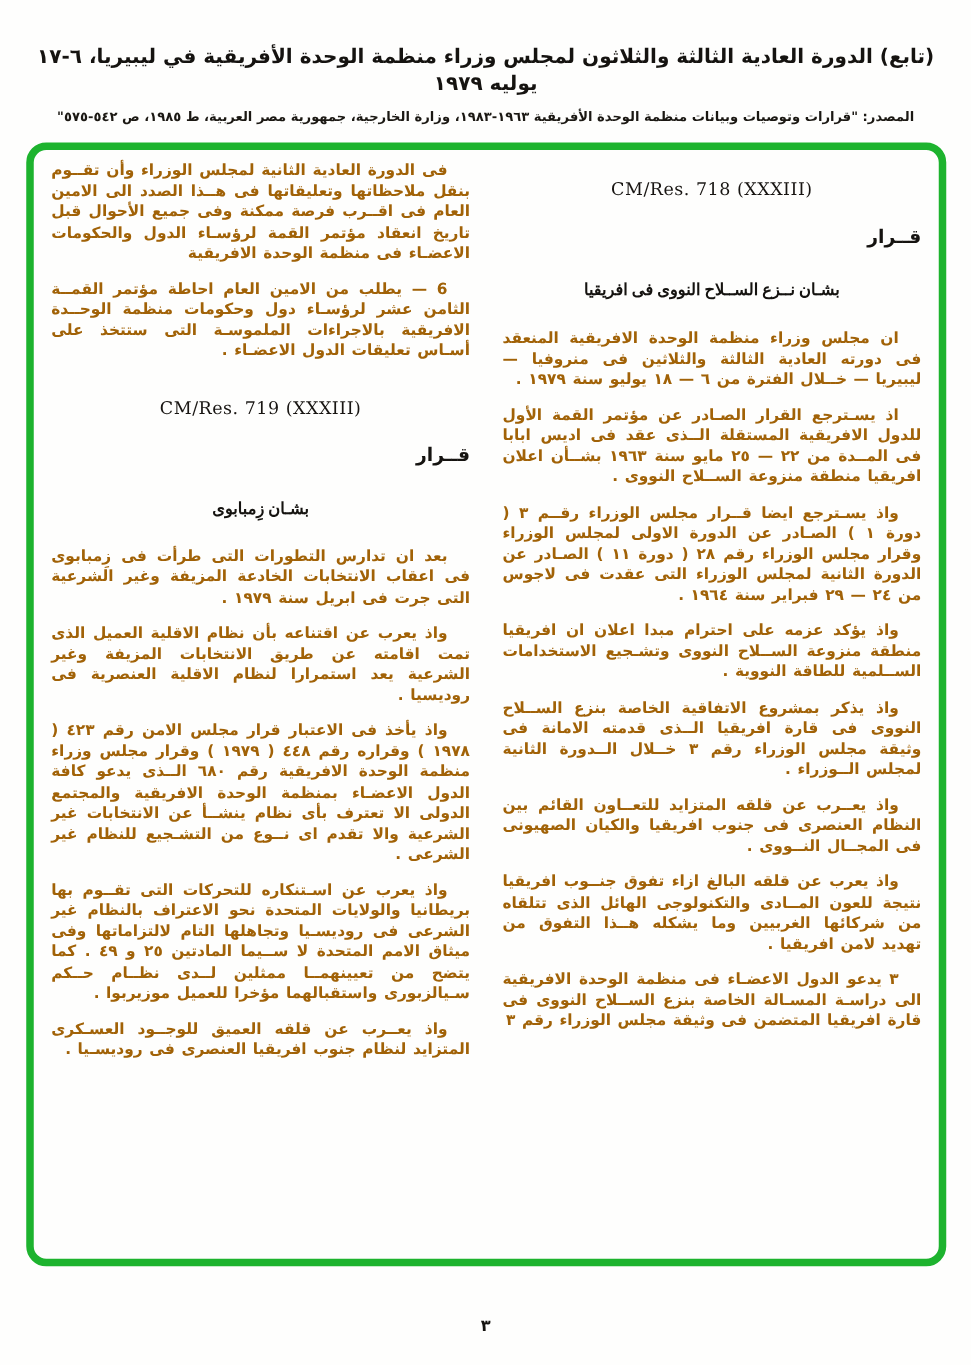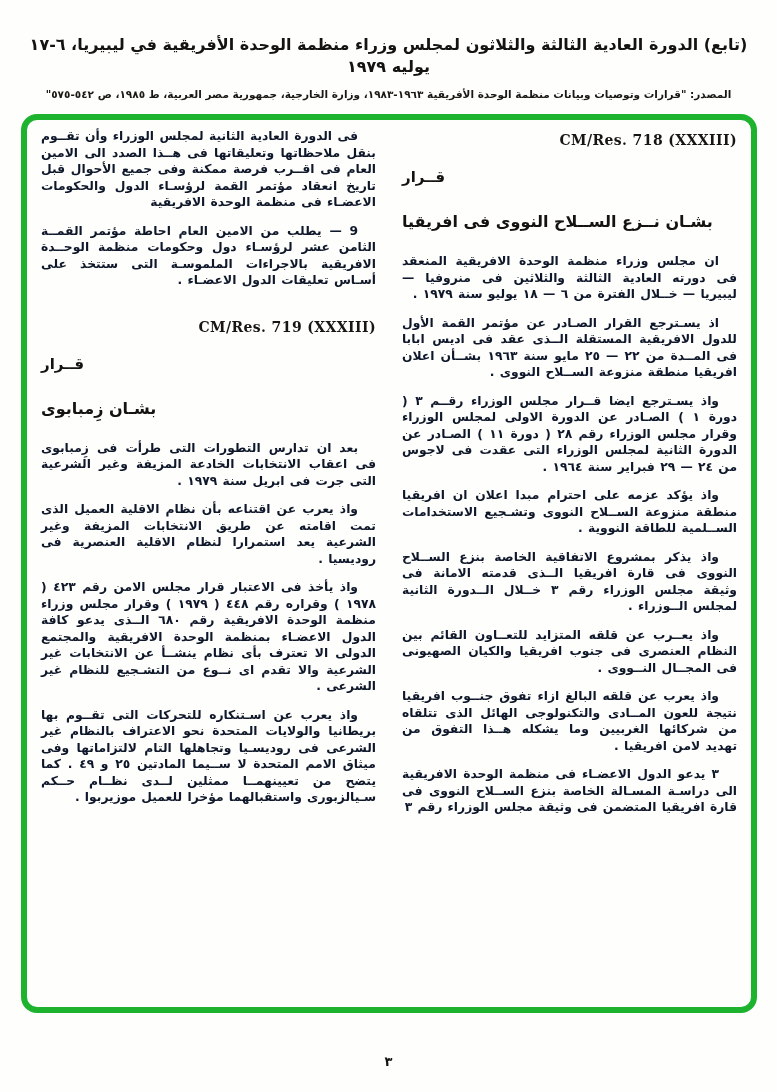--- a/index.html
+++ b/index.html
@@ -13,31 +13,31 @@
   .session-title{font-size:16px;font-weight:700;letter-spacing:0;line-height:1.4;padding:0 28px;}
   .source-citation{font-size:10.5px;font-weight:700;margin-top:9px;color:#1b1813;}
   .content-frame{
     position:absolute;left:21px;top:114px;width:736px;height:899px;
     border:6px solid #1db32e;border-radius:16px;box-sizing:border-box;
     padding:8px 14px 10px 14px;overflow:hidden;background:transparent;
   }
   .columns{display:flex;direction:rtl;gap:26px;height:100%;}
   .column{flex:1;min-width:0;direction:rtl;}
   .doc-ref{
-    direction:ltr;text-align:right;unicode-bidi:embed;
-    font-family:"DejaVu Serif",serif;font-size:14px;font-weight:700;
-    letter-spacing:0.4px;margin:4px 0 20px 0;color:#181512;
+    direction:ltr;text-align:center;unicode-bidi:embed;
+    font-family:"DejaVu Serif",serif;font-size:14px;font-weight:400;
+    letter-spacing:0.4px;margin:16px 0 20px 0;color:#181512;
   }
   .doc-ref.second{margin-top:30px;}
-  .res-heading{text-align:left;font-size:15px;font-weight:700;margin:0 0 26px 0;}
-  .res-subject{text-align:left;font-size:16px;font-weight:700;margin:0 0 22px 0;}
+  .res-heading{text-align:right;font-size:15px;font-weight:700;margin:0 0 26px 0;}
+  .res-subject{text-align:center;font-size:13px;font-weight:700;margin:0 0 22px 0;font-family:Liberation Serif, serif;}
   .para{
     font-size:12.3px;font-weight:700;line-height:16.5px;
     text-align:justify;text-indent:18px;margin:0 0 12px 0;
-    word-spacing:1px;color:#0f172a;
+    word-spacing:1px;color:#a16207;
   }
   .page-number{
     position:absolute;top:1054px;left:0;width:777px;
     text-align:center;font-size:13px;font-weight:700;
   }
 </style>
 </head>
 <body>
 
 <header class="page-header">
@@ -60,29 +60,30 @@
           <p class="para">واذ يذكر بمشروع الاتفاقية الخاصة بنزع الســلاح النووى فى قارة افريقيا الــذى قدمته الامانة فى وثيقة مجلس الوزراء رقم ٣ خــلال الــدورة الثانية لمجلس الــوزراء .</p>
           <p class="para">واذ يعــرب عن قلقه المتزايد للتعــاون القائم بين النظام العنصرى فى جنوب افريقيا والكيان الصهيونى فى المجــال النــووى .</p>
           <p class="para">واذ يعرب عن قلقه البالغ ازاء تفوق جنــوب افريقيا نتيجة للعون المــادى والتكنولوجى الهائل الذى تتلقاه من شركائها الغربيين وما يشكله هــذا التفوق من تهديد لامن افريقيا .</p>
           <p class="para">٣  يدعو الدول الاعضـاء فى منظمة الوحدة الافريقية الى دراسـة المسـالة الخاصة بنزع الســلاح النووى فى قارة افريقيا المتضمن فى وثيقة مجلس الوزراء رقم ٣</p>
         </div>
     </section>
 
     <section class="column">
       <div>
           <p class="para">فى الدورة العادية الثانية لمجلس الوزراء وأن تقــوم بنقل ملاحظاتها وتعليقاتها فى هــذا الصدد الى الامين العام فى اقــرب فرصة ممكنة وفى جميع الأحوال قبل تاريخ انعقاد مؤتمر القمة لرؤسـاء الدول والحكومات الاعضـاء فى منظمة الوحدة الافريقية</p>
-          <p class="para">9 — يطلب من الامين العام احاطة مؤتمر القمــة الثامن عشر لرؤسـاء دول وحكومات منظمة الوحــدة الافريقية بالاجراءات الملموسـة التى ستتخذ على أسـاس تعليقات الدول الاعضـاء .</p>
+          <p class="para">6 — يطلب من الامين العام احاطة مؤتمر القمــة الثامن عشر لرؤسـاء دول وحكومات منظمة الوحــدة الافريقية بالاجراءات الملموسـة التى ستتخذ على أسـاس تعليقات الدول الاعضـاء .</p>
         </div>
       <div class="doc-ref second">CM/Res. 719 (XXXIII)</div>
       <div class="res-heading">قــرار</div>
       <div class="res-subject">بشـان زِمبابوى</div>
       <div>
           <p class="para">بعد ان تدارس التطورات التى طرأت فى زِمبابوى فى اعقاب الانتخابات الخادعة المزيفة وغير الشرعية التى جرت فى ابريل سنة ١٩٧٩ .</p>
           <p class="para">واذ يعرب عن اقتناعه بأن نظام الاقلية العميل الذى تمت اقامته عن طريق الانتخابات المزيفة وغير الشرعية يعد استمرارا لنظام الاقلية العنصرية فى روديسيا .</p>
           <p class="para">واذ يأخذ فى الاعتبار قرار مجلس الامن رقم ٤٢٣ ( ١٩٧٨ ) وقراره رقم ٤٤٨ ( ١٩٧٩ ) وقرار مجلس وزراء منظمة الوحدة الافريقية رقم ٦٨٠ الــذى يدعو كافة الدول الاعضـاء بمنظمة الوحدة الافريقية والمجتمع الدولى الا تعترف بأى نظام ينشــأ عن الانتخابات غير الشرعية والا تقدم اى نــوع من التشـجيع للنظام غير الشرعى .</p>
           <p class="para">واذ يعرب عن اسـتنكاره للتحركات التى تقــوم بها بريطانيا والولايات المتحدة نحو الاعتراف بالنظام غير الشرعى فى روديسـيا وتجاهلها التام لالتزاماتها وفى ميثاق الامم المتحدة لا ســيما المادتين ٢٥ و ٤٩ . كما يتضح من تعيينهمــا ممثلين لــدى نظــام حــكم سـيالزبورى واستقبالهما مؤخرا للعميل موزيربوا .</p>
+          <p class="para">واذ يعــرب عن قلقه العميق للوجــود العسـكرى المتزايد لنظام جنوب افريقيا العنصرى فى روديسـيا .</p>
         </div>
     </section>
 
   </div>
 </main>
 
 <footer class="page-number">٣</footer>
 
 </body></html>

